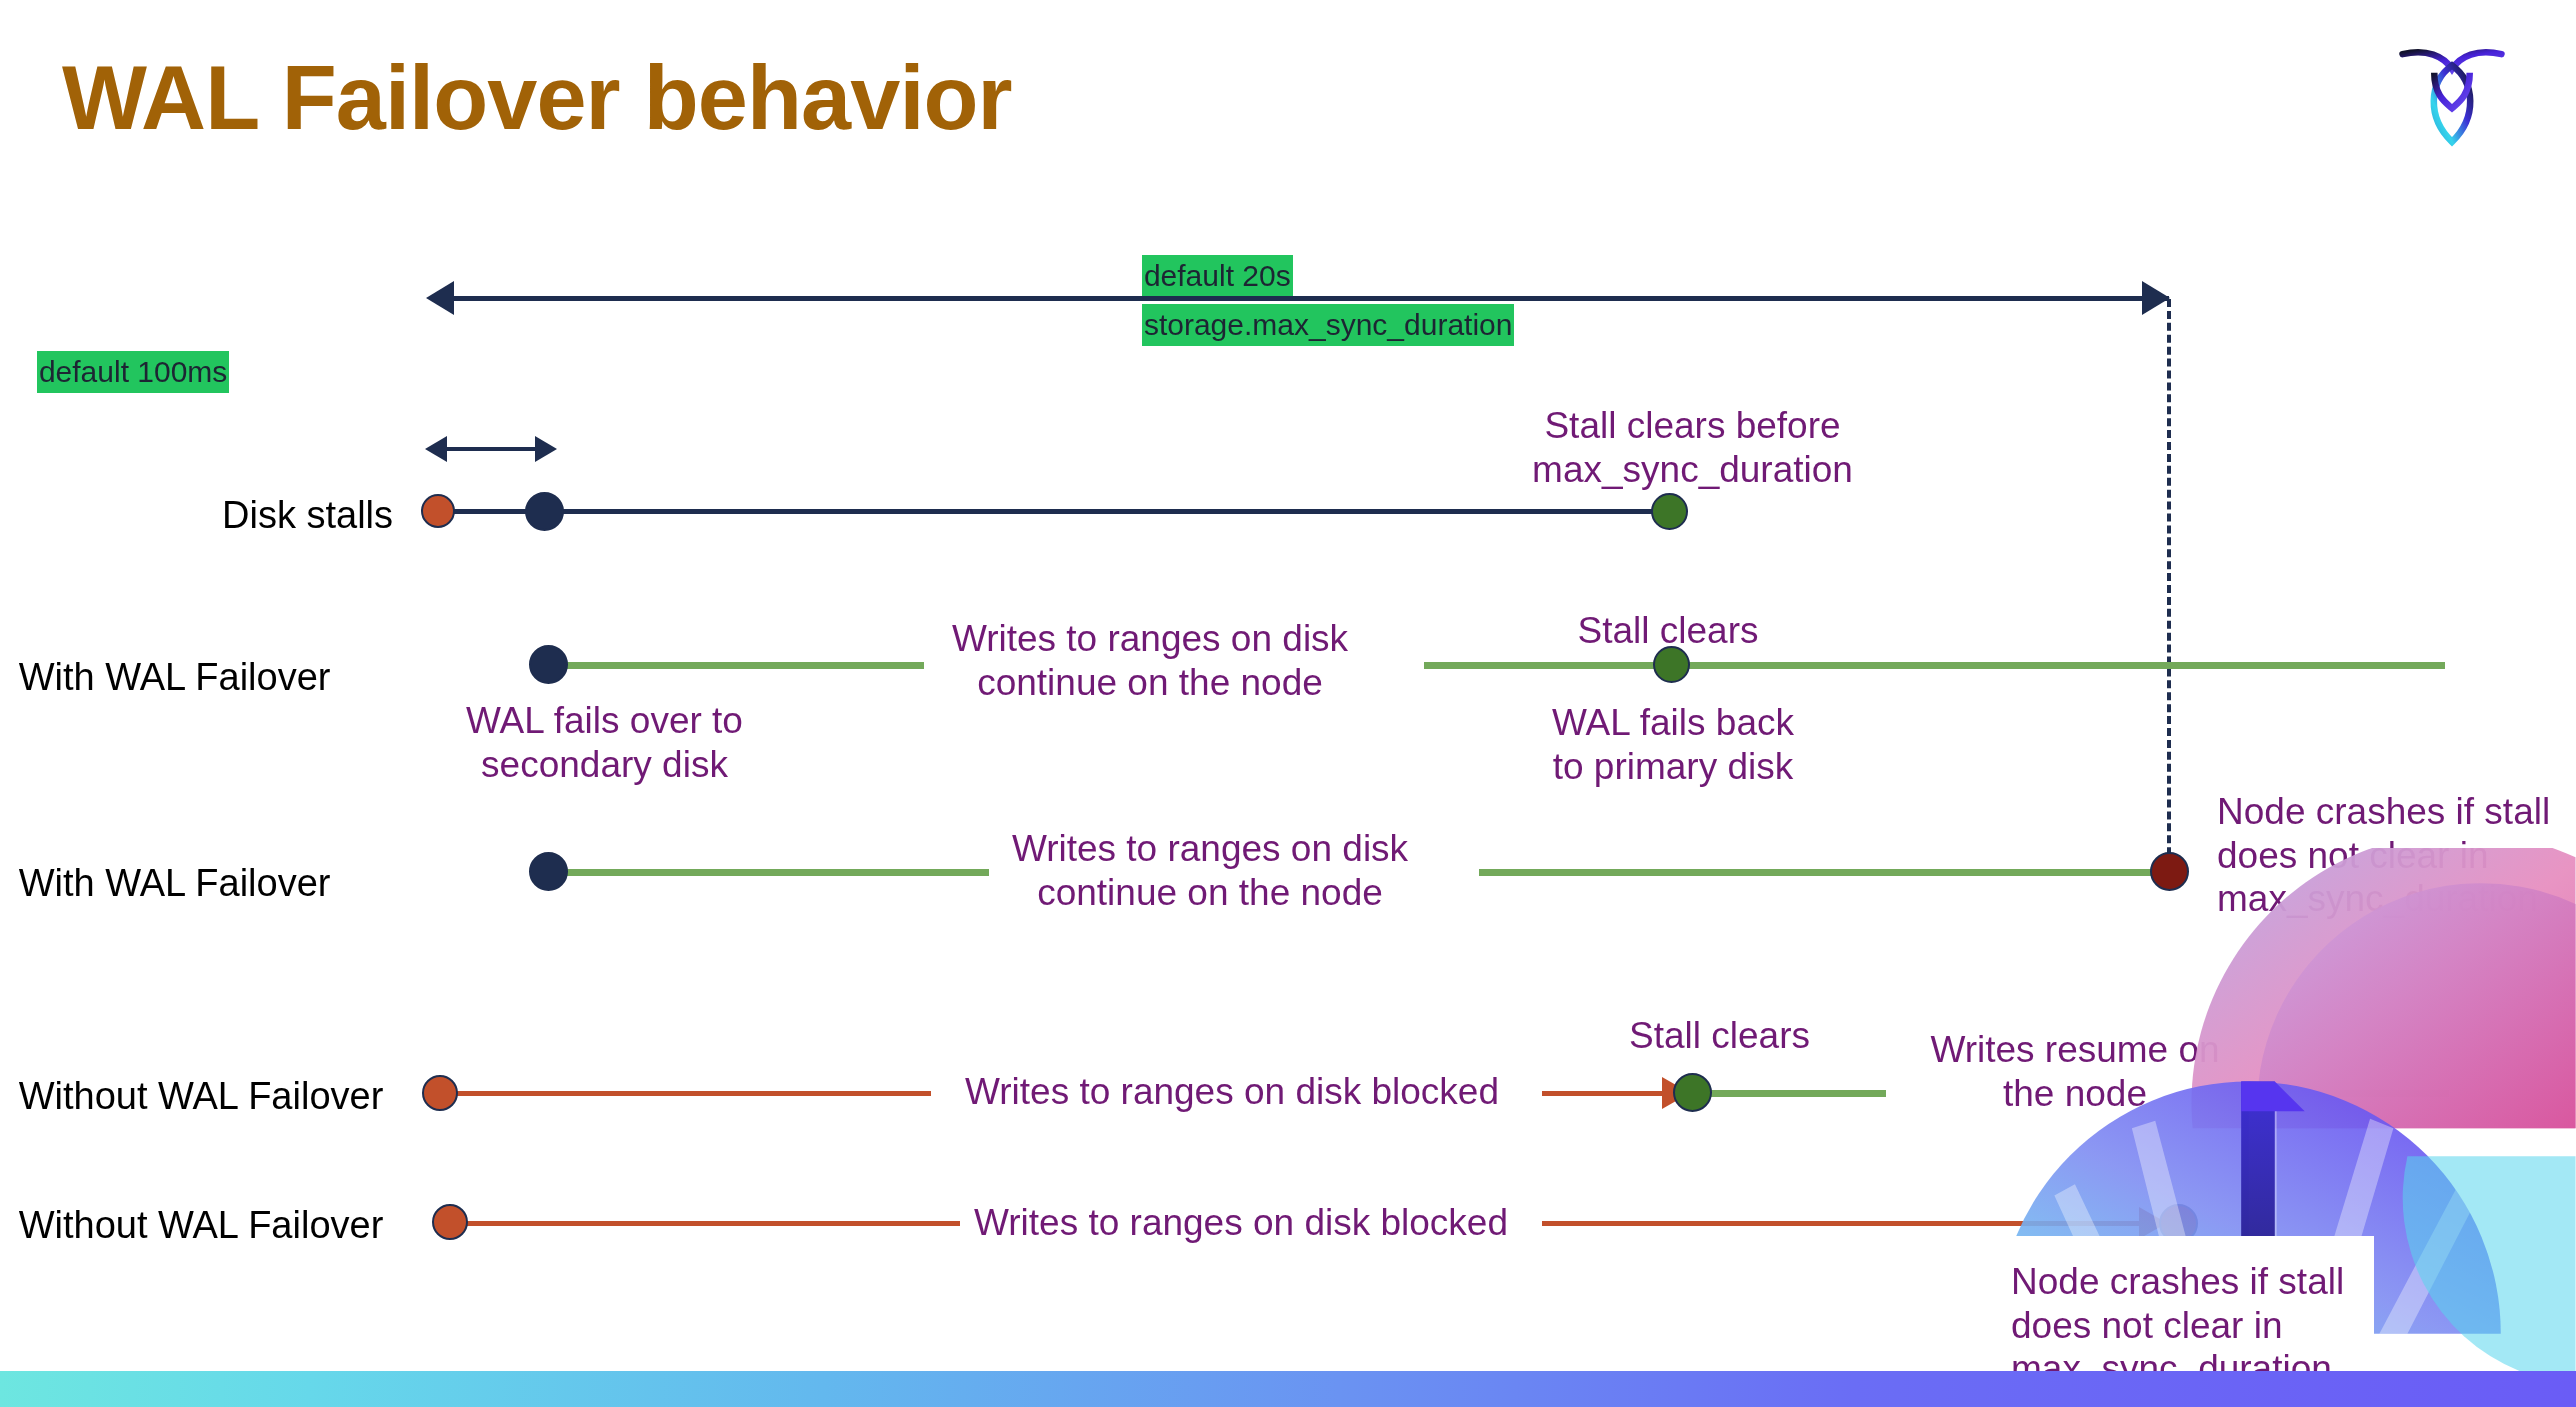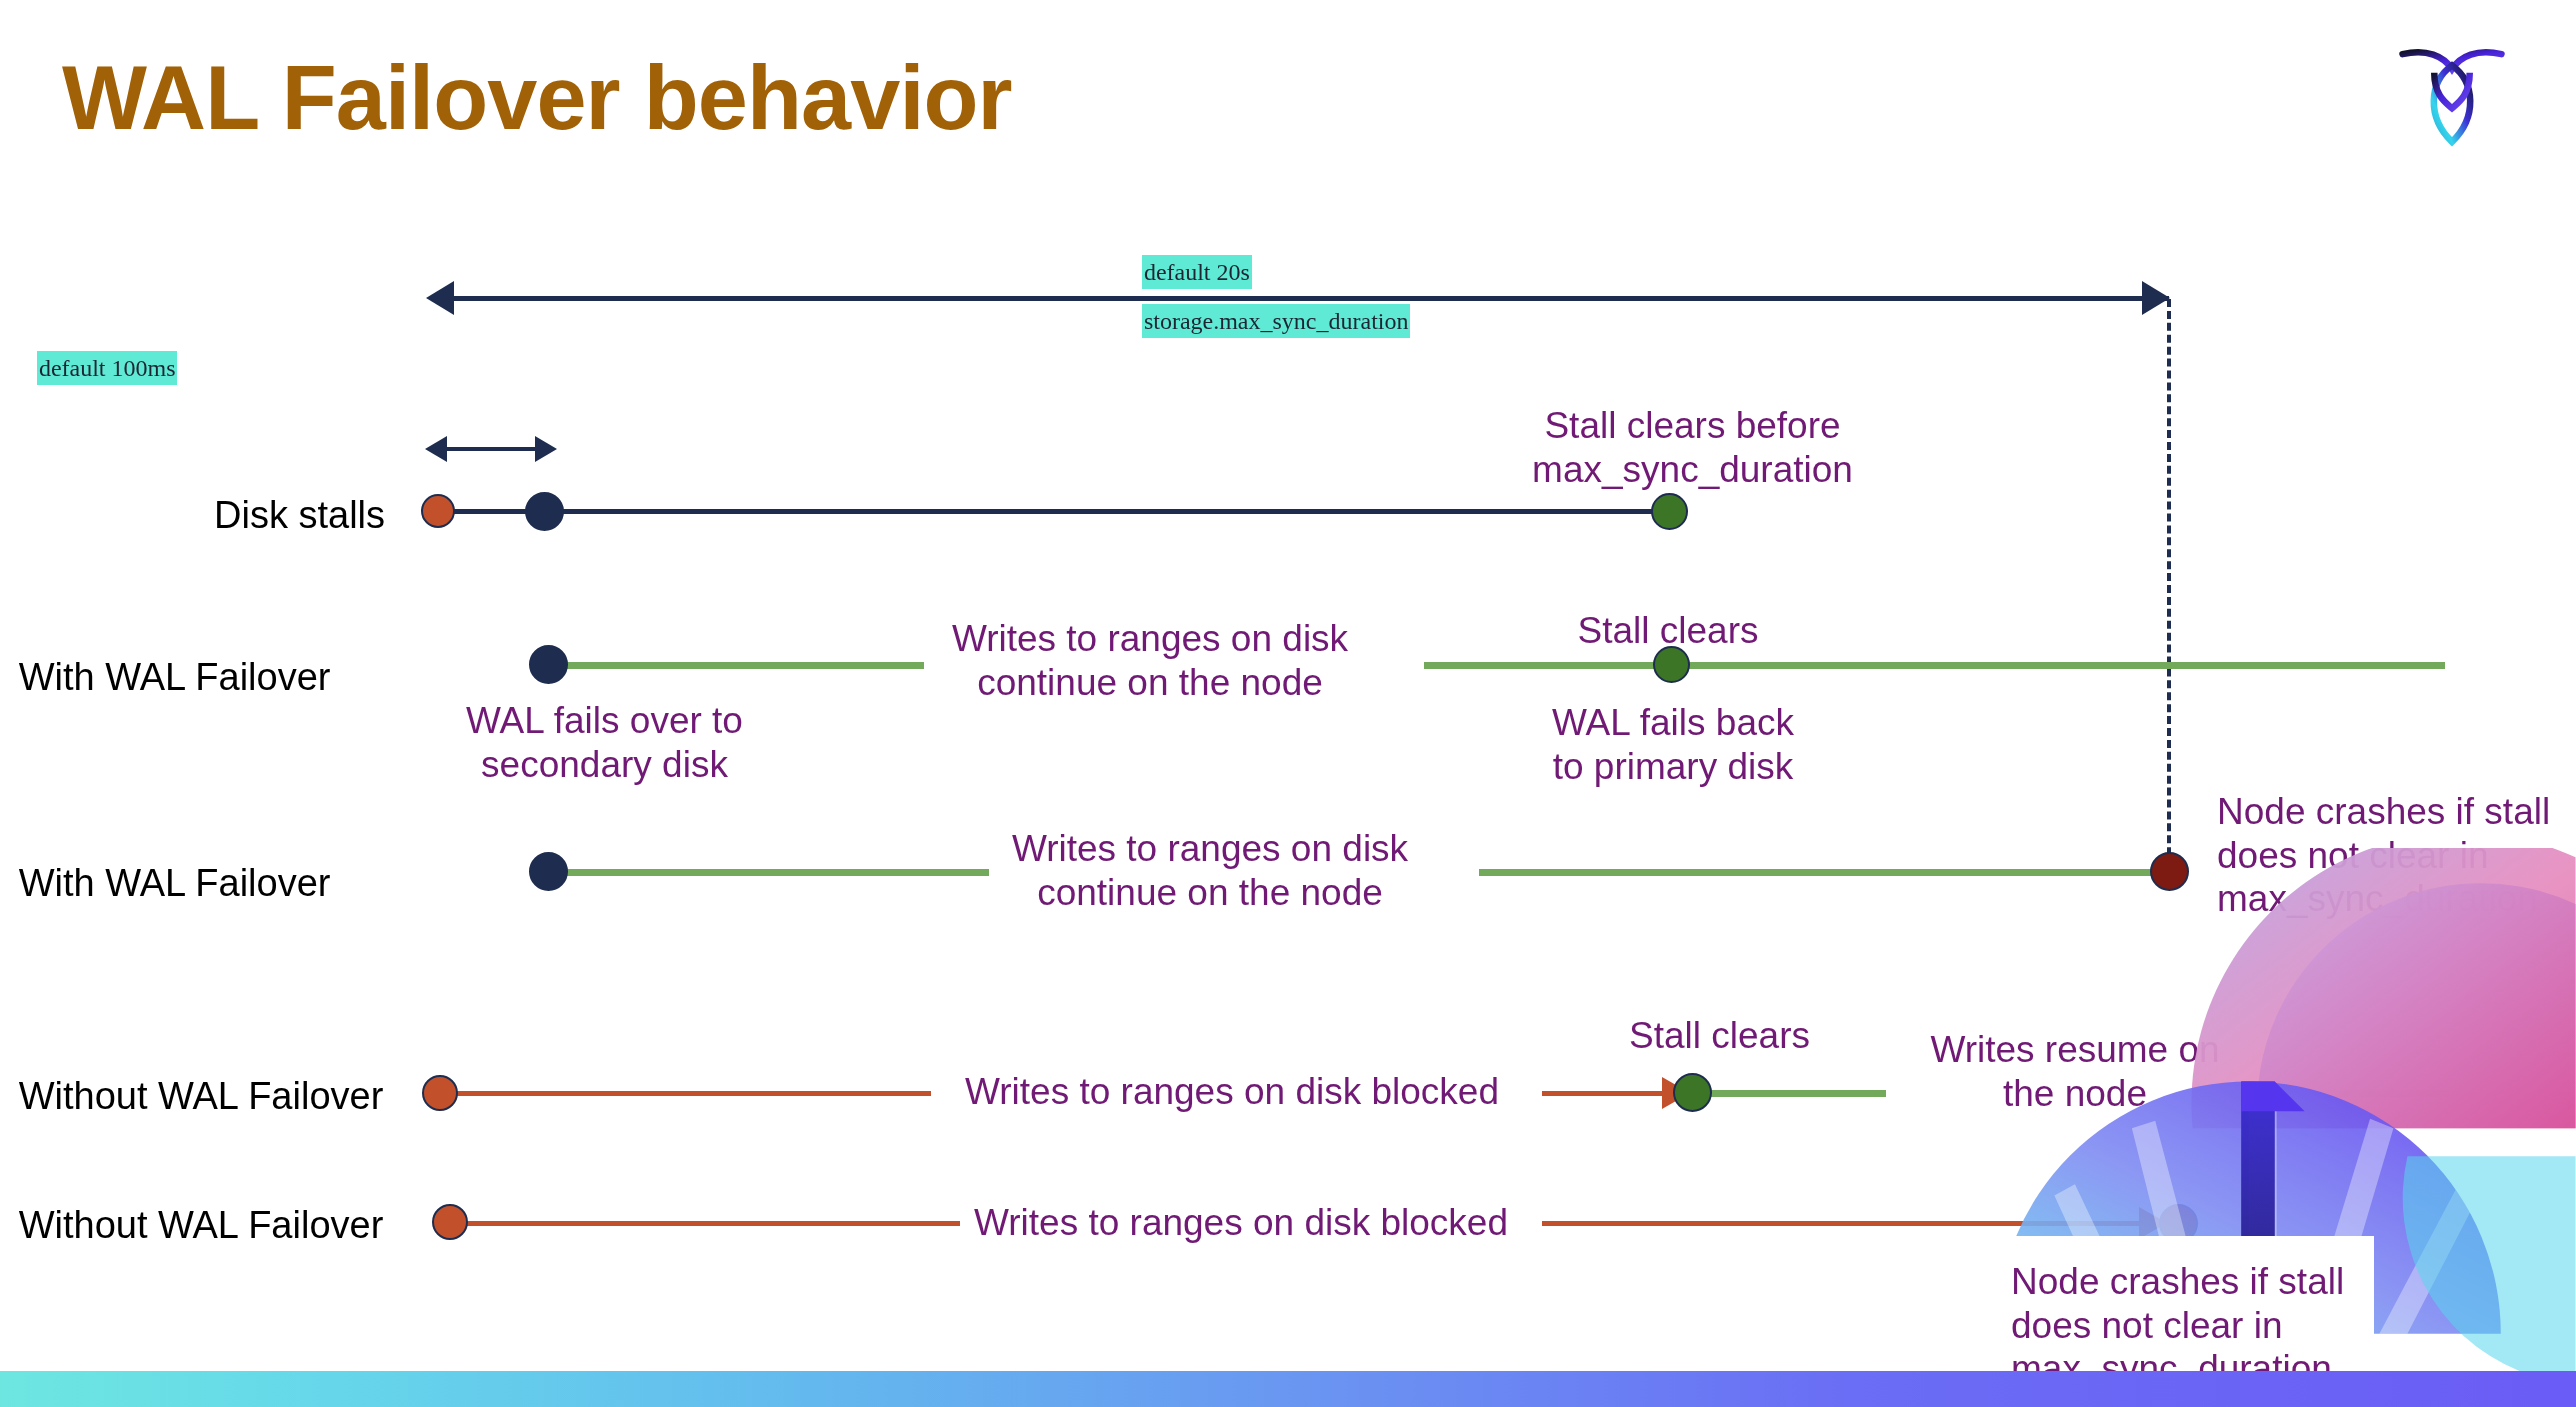--- a/index.html
+++ b/index.html
@@ -55,24 +55,24 @@
   .rowlabel {
     position: absolute;
     font-size: 38px;
     color: #000000;
     white-space: nowrap;
   }
 
   
   .code {
     position: absolute;
-    font-family: Liberation Serif, serif;
-    font-size: 24px;
+    font-family: Liberation Sans, sans-serif;
+    font-size: 30px;
     color: #1d2533;
-    background: #5eead4;
+    background: #22c55e;
     line-height: 1.35;
     white-space: pre;
     padding: 0.9px 1.9px;
   }
 
   
   .hline {
     position: absolute;
     height: 4.7px;
   }
@@ -190,21 +190,21 @@
   <div class="code" style="left:1142px; top:304px;">storage.max_sync_duration</div>
 
   <div class="vdash" style="left:2167px; top:299px; height:580px;"></div>
 
   <div class="code" style="left:37px; top:351px;">default 100ms</div>
 
   <div class="hline navy" style="left:444px; top:447px; width:93px; height:3.7px;"></div>
   <div class="arrow arrow-l-navy-sm" style="left:425px; top:436px;"></div>
   <div class="arrow arrow-r-navy-sm" style="left:535px; top:436px;"></div>
 
-  <div class="rowlabel" style="left:214px; top:494px;">Disk stalls</div>
+  <div class="rowlabel" style="left:222px; top:494px;">Disk stalls</div>
 
   <div class="hline navy" style="left:437px; top:509px; width:1234px;"></div>
 
   <div class="dot dot-red" style="left:421px; top:494px; width:34px; height:34px;"></div>
   <div class="dot dot-navy" style="left:525px; top:492px; width:39px; height:39px;"></div>
   <div class="dot dot-green" style="left:1651px; top:493px; width:37px; height:37px;"></div>
 
   <div class="txt c" style="left:1496px; top:404px; width:393px;">Stall clears before
 max_sync_duration</div>
 

